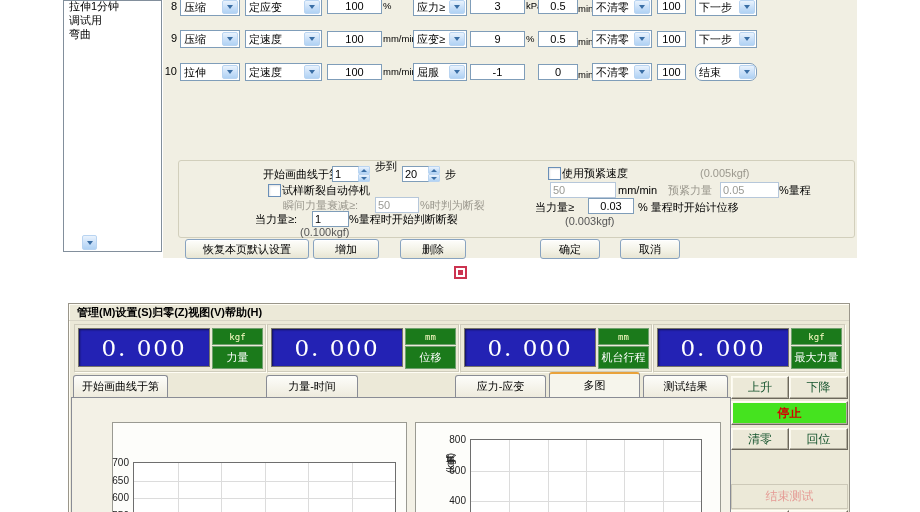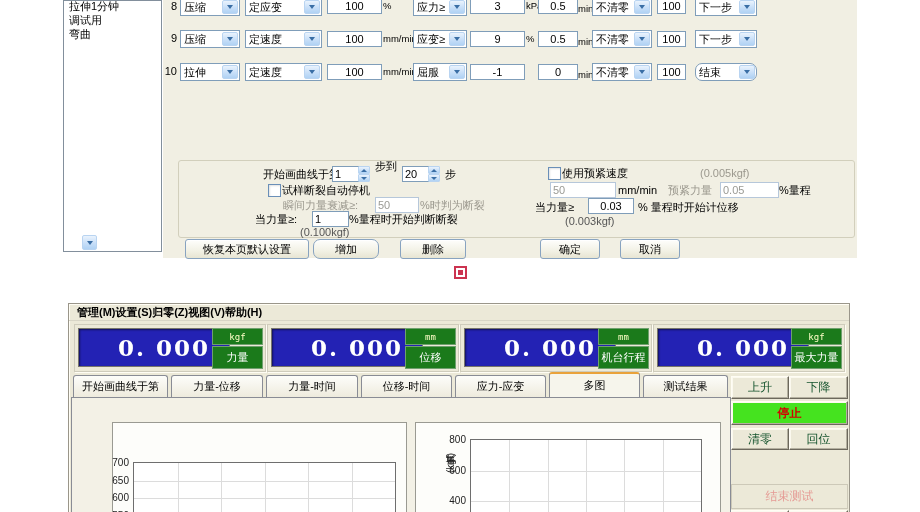--- a/index.html
+++ b/index.html
@@ -46,22 +46,22 @@
   
   .appwin{position:absolute;left:68px;top:303px;width:780px;height:230px;background:var(--window-bg,#ece9d8);
           border:1px solid #9a968a;box-shadow:inset 1px 1px 0 #fffdf4;}
   .menubar{position:absolute;left:0;top:1px;width:100%;height:16px;display:flex;align-items:center;
            padding-left:8px;border-bottom:1px solid #d8d5c6;box-sizing:border-box;font-weight:bold;}
   .menu-item{font-size:11px;white-space:nowrap;cursor:default;}
 
   .dgroup{position:absolute;top:20px;width:190px;height:46px;border:1px solid #cfccbc;box-shadow:1px 1px 0 #fffdf4;background:#ece9d8;}
   .lcd{position:absolute;left:3px;top:3px;width:130px;height:37px;background:var(--lcd-bg,#2322b4);
        border:1px solid #77756b;box-shadow:inset 1px 1px 2px rgba(0,0,0,.5);
-       color:var(--lcd-text,#fff);font-family:"DejaVu Serif","Liberation Serif",serif;font-weight:bold;font-size:23px;
-       display:flex;align-items:center;justify-content:center;letter-spacing:2px;padding-left:20px;}
+       color:var(--lcd-text,#fff);font-family:"DejaVu Serif","Liberation Serif",serif;font-weight:normal;font-size:23px;
+       display:flex;align-items:center;justify-content:center;letter-spacing:2px;}
   .ubox{position:absolute;left:137px;top:3px;width:49px;height:15px;background:var(--green-bg,#1b7a1b);
         border:1px solid #6fa06f;color:var(--unit-text,#ffffc8);font-size:9px;font-family:"DejaVu Sans Mono",monospace;
         display:flex;align-items:center;justify-content:center;}
   .lbox{position:absolute;left:137px;top:21px;width:49px;height:21px;background:var(--green-bg,#1b7a1b);
         border:1px solid #6fa06f;color:#fff;font-size:11px;display:flex;align-items:center;justify-content:center;white-space:nowrap;}
 
   .tab{position:absolute;top:71px;height:22px;border:1px solid #898c95;border-bottom:none;border-radius:3px 3px 0 0;
        background:linear-gradient(#fdfdfa,#eeebdd);font-size:11px;display:flex;align-items:center;justify-content:center;
        box-sizing:border-box;cursor:default;white-space:nowrap;}
   .tab.active{top:68px;height:25px;background:#f6f5ec;border-top:2px solid var(--tab-accent,#e9a23b);z-index:3;}
@@ -255,21 +255,21 @@
     <div class="slbl" style="left:455px;top:184px;">mm/min</div>
     <div class="slbl graytx" style="left:505px;top:184px;">预紧力量</div>
     <input class="tin dis left" style="left: 557px; top: 182px; width: 55px;" value="0.05">
     <div class="slbl" style="left:616px;top:184px;">%量程</div>
     <div class="slbl" style="left:372px;top:201px;">当力量≥</div>
     <input class="tin" style="left: 425px; top: 198px; width: 44px;" value="0.03">
     <div class="slbl" style="left:475px;top:201px;">% 量程时开始计位移</div>
     <div class="slbl" style="left:402px;top:215px;color:#555;">(0.003kgf)</div>
 
     <div class="xpbtn" style="left:22px;top:239px;width:122px;">恢复本页默认设置</div>
-    <div class="xpbtn" style="left:150px;top:239px;width:64px;border-radius:7px;">增加</div>
+    <div class="xpbtn" style="left:150px;top:239px;width:64px;">增加</div>
     <div class="xpbtn" style="left:237px;top:239px;width:64px;">删除</div>
     <div class="xpbtn" style="left:377px;top:239px;width:58px;">确定</div>
     <div class="xpbtn" style="left:457px;top:239px;width:58px;">取消</div>
   </div>
 
   <div class="caption">
     <span class="cap-sq"></span>
   </div>
 
   <div class="appwin">
@@ -297,23 +297,21 @@
       <div class="ubox">mm</div>
       <div class="lbox">机台行程</div>
     </div>
     <div class="dgroup" style="left:584px;">
       <div class="lcd">0. 000</div>
       <div class="ubox">kgf</div>
       <div class="lbox">最大力量</div>
     </div>
 
     <div class="tab" style="left:4px;width:95px;">开始画曲线于第</div>
-    <div class="tab" style="left:102px;width:92px;">力量-位移</div>
     <div class="tab" style="left:197px;width:92px;">力量-时间</div>
-    <div class="tab" style="left:292px;width:91px;">位移-时间</div>
     <div class="tab" style="left:386px;width:91px;">应力-应变</div>
     <div class="tab active" style="left:480px;width:91px;">多图</div>
     <div class="tab" style="left:574px;width:85px;">测试结果</div>
 
     <div class="content"></div>
 
     <div class="chart-panel" style="left:43px;width:293px;">
       <div class="plot" style="left:20px;top:39px;width:261px;height:76px;">
           <div class="ytick" style="top: -6px;">700</div>
           <div class="ytick" style="top: 11.5px;">650</div>

